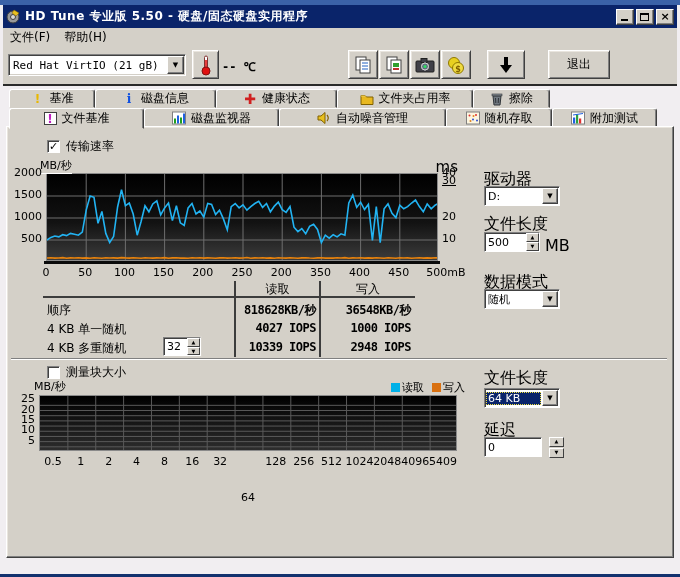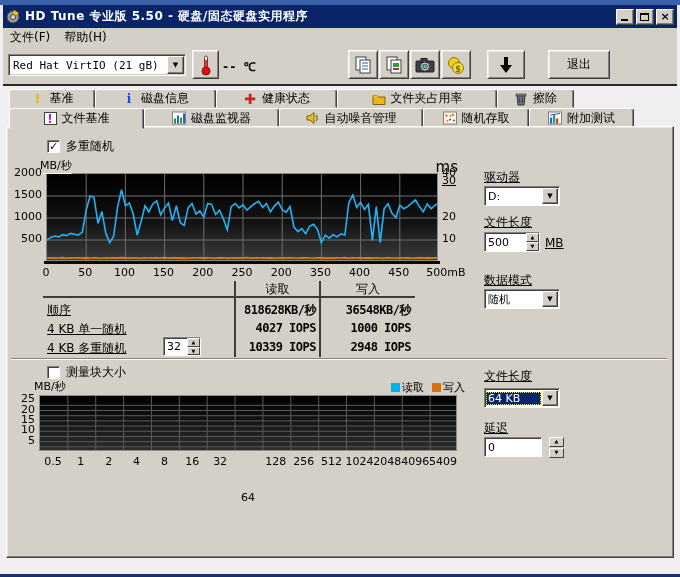--- a/index.html
+++ b/index.html
@@ -80,21 +80,21 @@
   .ytick.left { left:-38px; text-align:right; }
   .ytick.right { left:396px; text-align:left; }
   .xticks1 { position:absolute; left:0; top:93px; width:100%; height:14px; }
   .xticks1 span, .xticks2 span { position:absolute; font-size:11px; width:48px; text-align:center; }
 
   
   .bench-table { position:absolute; left:36px; top:154px; width:376px; height:76px; }
   .bt-hline { position:absolute; left:0; top:15px; width:372px; height:2px; background:#3c3c3c; }
   .bt-vline { position:absolute; top:0; width:2px; height:76px; background:#3c3c3c; }
   .bt-head { position:absolute; top:0; font-size:12px; text-align:center; }
-  .bt-cell-label { position:absolute; left:4px; font-size:12px;text-decoration:underline; }
+  .bt-cell-label { position:absolute; left:4px; font-size:12px; }
   .bt-val { position:absolute; font-weight:bold; font-size:12px; text-align:right;
     font-family:"DejaVu Sans Mono", monospace; letter-spacing:-0.5px; }
   .spinbox { position:absolute; left:120px; width:38px; height:19px; background:#fff;
     border:1px solid; border-color:#808080 #fff #fff #808080; box-shadow:0 0 0 1px #d8d4cc, inset 1px 1px 0 #404040;
     display:flex; align-items:center; }
   .spinbox .sb-text { flex:1; padding-left:3px; font-size:11px; }
   .sb-btns { width:13px; height:17px; display:flex; flex-direction:column; }
   .sb-btn { flex:1; background:#d4d0c8; border:1px solid; border-color:#fff #404040 #404040 #fff;
     font-size:5px; line-height:6px; text-align:center; overflow:hidden; }
 
@@ -104,21 +104,21 @@
   
   .mbs-label2 { position:absolute; left:27px; top:252px; font-size:11px; }
   .legend { position:absolute; left:384px; top:253px; display:flex; gap:8px; align-items:center; }
   .legend .item { display:flex; align-items:center; gap:2px; font-size:11px; }
   .legend .sq { width:9px; height:9px; display:inline-block; }
   .chart2-wrap { position:absolute; left:32px; top:268px; width:418px; height:56px; }
   .chart2-wrap .ytick { left:-28px; width:24px; text-align:right; }
   .xticks2 { position:absolute; left:0; top:60px; width:100%; height:14px; }
 
   
-  .rc-label { position:absolute; font-size:12px;text-decoration:underline; }
+  .rc-label { position:absolute; font-size:16px; }
   .button3d { background:#d4d0c8; border:1px solid; border-color:#fff #404040 #404040 #fff;
     box-shadow:inset 1px 1px 0 #e9e5de, inset -1px -1px 0 #808080;
     text-align:center; font-size:12px; }
   .start-btn { position:absolute; left:477px; top:14px; width:76px; height:23px;
     border:1px solid #000; box-shadow:inset 1px 1px 0 #fff, inset -1px -1px 0 #808080; }
   .select3d { position:absolute; width:76px; height:20px; background:#fff;
     border:1px solid; border-color:#808080 #fff #fff #808080; box-shadow:inset 1px 1px 0 #404040;
     display:flex; align-items:center; }
   .select3d .sel-text { flex:1; padding:0 3px; font-size:11px; white-space:nowrap; overflow:hidden; }
   .select3d .sel-text.hilite { background:#0a246a; color:#fff; outline:1px dotted #f0e040; outline-offset:-1px;
@@ -229,21 +229,21 @@
       <span>基准</span>
     </div>
     <div class="tab" style="width:121px;">
       <span class="ic" style="color:#1050e0; font-family:'DejaVu Serif',serif;">i</span>
       <span>磁盘信息</span>
     </div>
     <div class="tab" style="width:121px;">
       <span class="ic" style="color:#d02020; font-size:14px;">✚</span>
       <span>健康状态</span>
     </div>
-    <div class="tab" style="width:160px;">
+    <div class="tab" style="width:136px;">
       <svg class="ic icon-svg" width="14" height="13" viewBox="0 0 14 13">
         <path d="M1 3 L5 3 L6.5 4.5 L13 4.5 L13 12 L1 12 Z" fill="#e8b820" stroke="#806000"></path>
         <path d="M1 3 L5 3 L6 4 L1 4 Z" fill="#f0d060"></path>
       </svg>
       <span>文件夹占用率</span>
     </div>
     <div class="tab" style="width:77px;">
       <svg class="ic icon-svg" width="12" height="14" viewBox="0 0 12 14">
         <path d="M2 4 L10 4 L9 13 L3 13 Z" fill="#707880" stroke="#303438"></path>
         <rect x="1" y="2" width="10" height="1.8" fill="#888f96" stroke="#303438" stroke-width="0.6"></rect>
@@ -262,21 +262,21 @@
     <div class="tab" style="width:135px;">
       <svg class="ic icon-svg" width="14" height="13" viewBox="0 0 14 13">
         <rect x="0.5" y="0.5" width="13" height="12" fill="#fff" stroke="#808080"></rect>
         <rect x="2" y="7" width="2" height="5" fill="#20a020"></rect>
         <rect x="5" y="4" width="2" height="8" fill="#2060e0"></rect>
         <rect x="8" y="6" width="2" height="6" fill="#20a020"></rect>
         <rect x="11" y="2" width="2" height="10" fill="#2060e0"></rect>
       </svg>
       <span>磁盘监视器</span>
     </div>
-    <div class="tab" style="width:144px;">
+    <div class="tab" style="width:167px;">
       <svg class="ic icon-svg" width="14" height="13" viewBox="0 0 14 13">
         <path d="M1 4.5 L4 4.5 L8 1 L8 12 L4 8.5 L1 8.5 Z" fill="#e8c020" stroke="#806000"></path>
         <path d="M10 3.5 Q12.5 6.5 10 9.5" fill="none" stroke="#806000" stroke-width="1.2"></path>
       </svg>
       <span>自动噪音管理</span>
     </div>
     <div class="tab" style="width:106px;">
       <svg class="ic icon-svg" width="14" height="13" viewBox="0 0 14 13">
         <rect x="0.5" y="0.5" width="13" height="12" fill="#fdf6e0" stroke="#808080"></rect>
         <circle cx="3.5" cy="4" r="1" fill="#e03030"></circle>
@@ -297,21 +297,21 @@
         <line x1="2" y1="3.5" x2="12" y2="2" stroke="#2060e0"></line>
       </svg>
       <span>附加测试</span>
     </div>
   </div>
 
   <div class="panel">
 
     <div class="checkbox-row" style="left:40px; top:11px;">
       <span class="checkbox">✓</span>
-      <span>多重随机</span>
+      <span>传输速率</span>
     </div>
 
     <div class="chart1-wrap">
       <span class="ylab-left">MB/秒</span>
       <span class="ylab-right">ms</span>
       <svg id="chart1" width="392" height="88">
           <defs>
             <linearGradient id="bg1" x1="0" y1="0" x2="0" y2="1">
               <stop offset="0%" stop-color="#000000"></stop>
               <stop offset="55%" stop-color="#121212"></stop>

